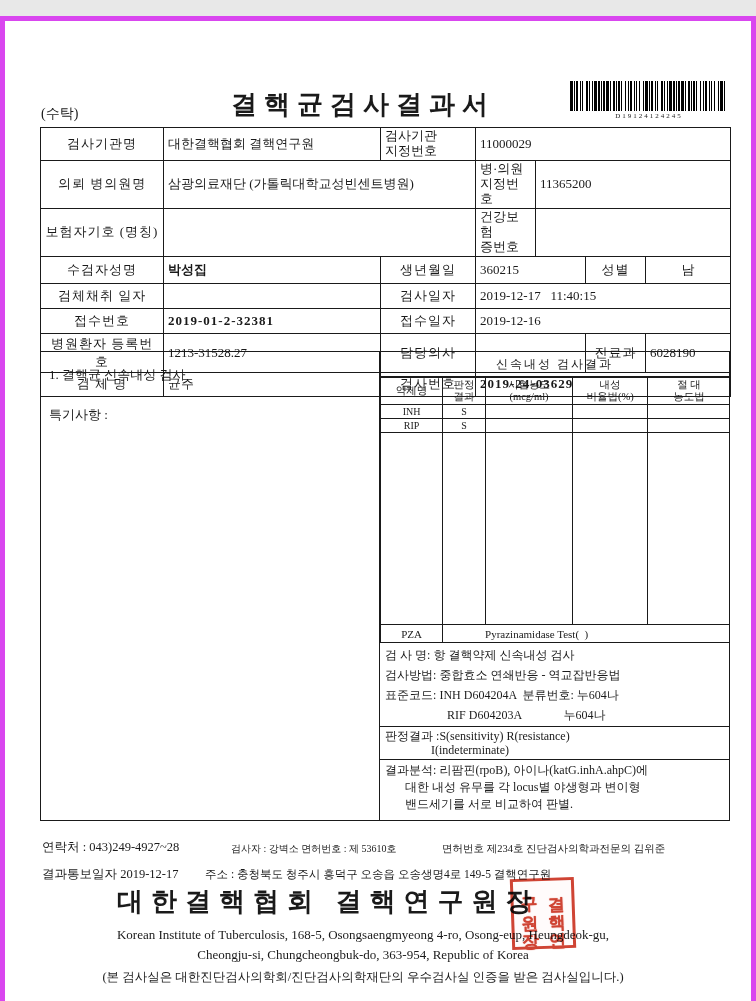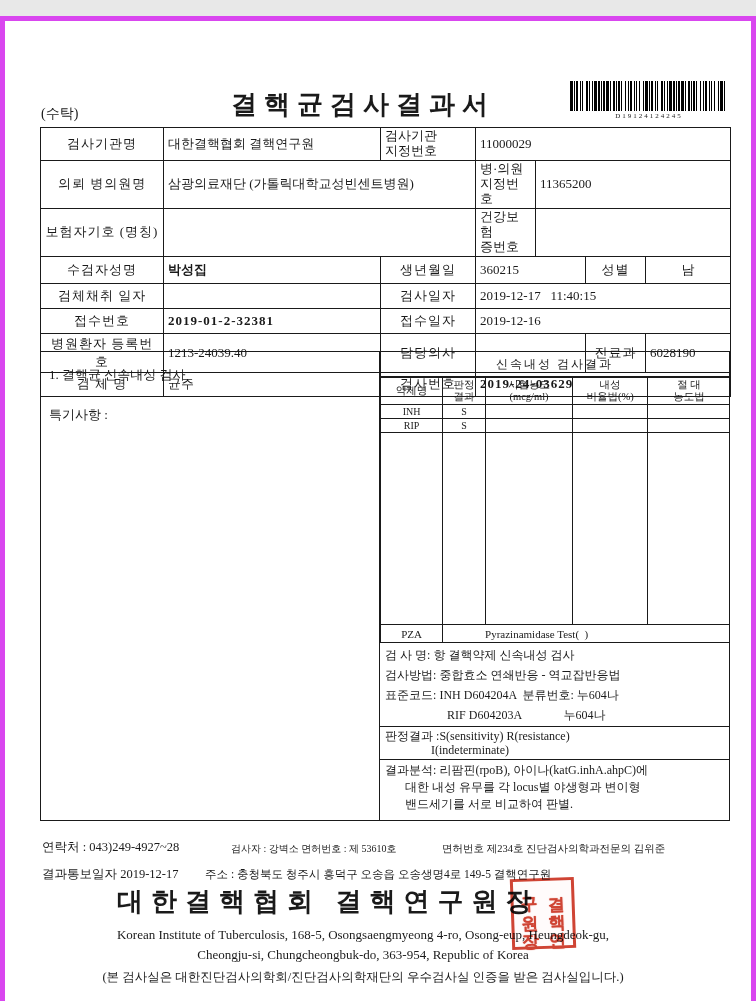--- a/index.html
+++ b/index.html
@@ -195,21 +195,21 @@
       <td class="val pre" colspan="4">2019-12-17   11:40:15</td>
     </tr>
     <tr style="height:25px">
       <td class="lbl">접수번호</td>
       <td class="val bold big">2019-01-2-32381</td>
       <td class="lbl">접수일자</td>
       <td class="val" colspan="4">2019-12-16</td>
     </tr>
     <tr style="height:25px">
       <td class="lbl sm">병원환자 등록번호</td>
-      <td class="val">1213-24039.40</td>
+      <td class="val">1213-31528.27</td>
       <td class="lbl">담당의사</td>
       <td class="val" colspan="2"></td>
       <td class="lbl sm">진료과</td>
       <td class="val sm">6028190</td>
     </tr>
     <tr style="height:24px">
       <td class="lbl">검 체 명</td>
       <td class="val">균주</td>
       <td class="lbl">검사번호</td>
       <td class="val bold big" colspan="4">2019-24-03629</td>

